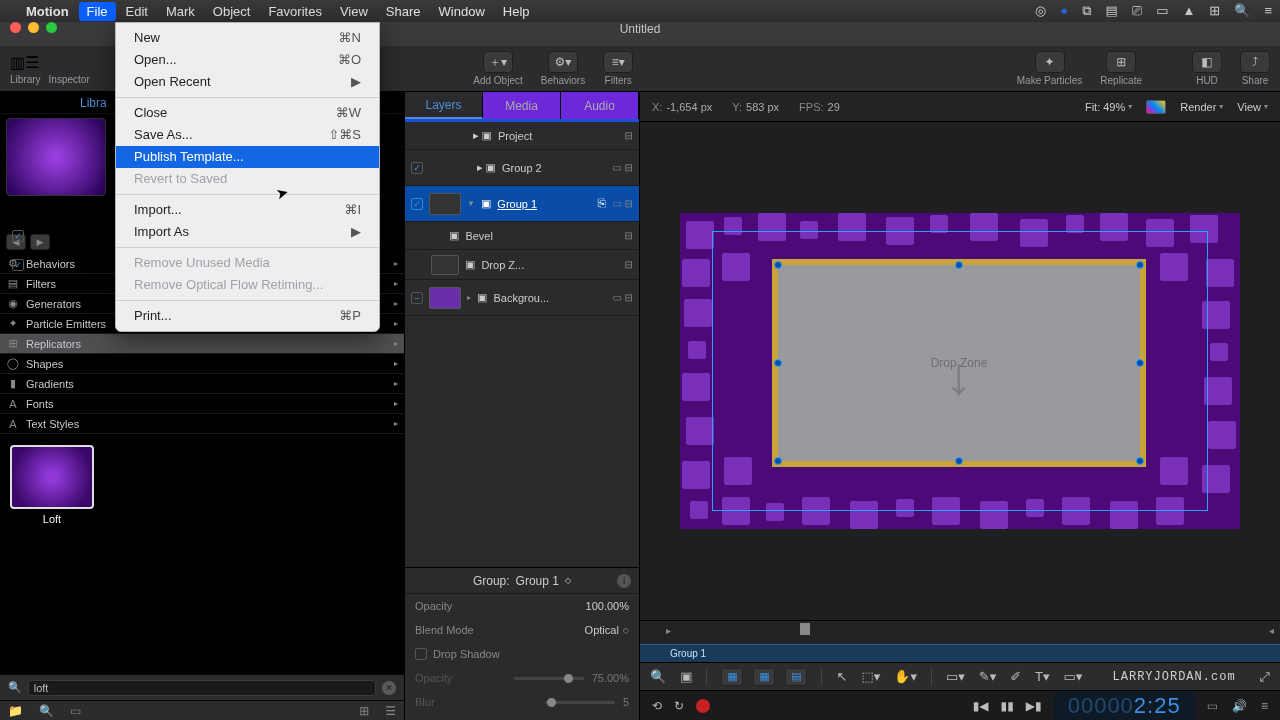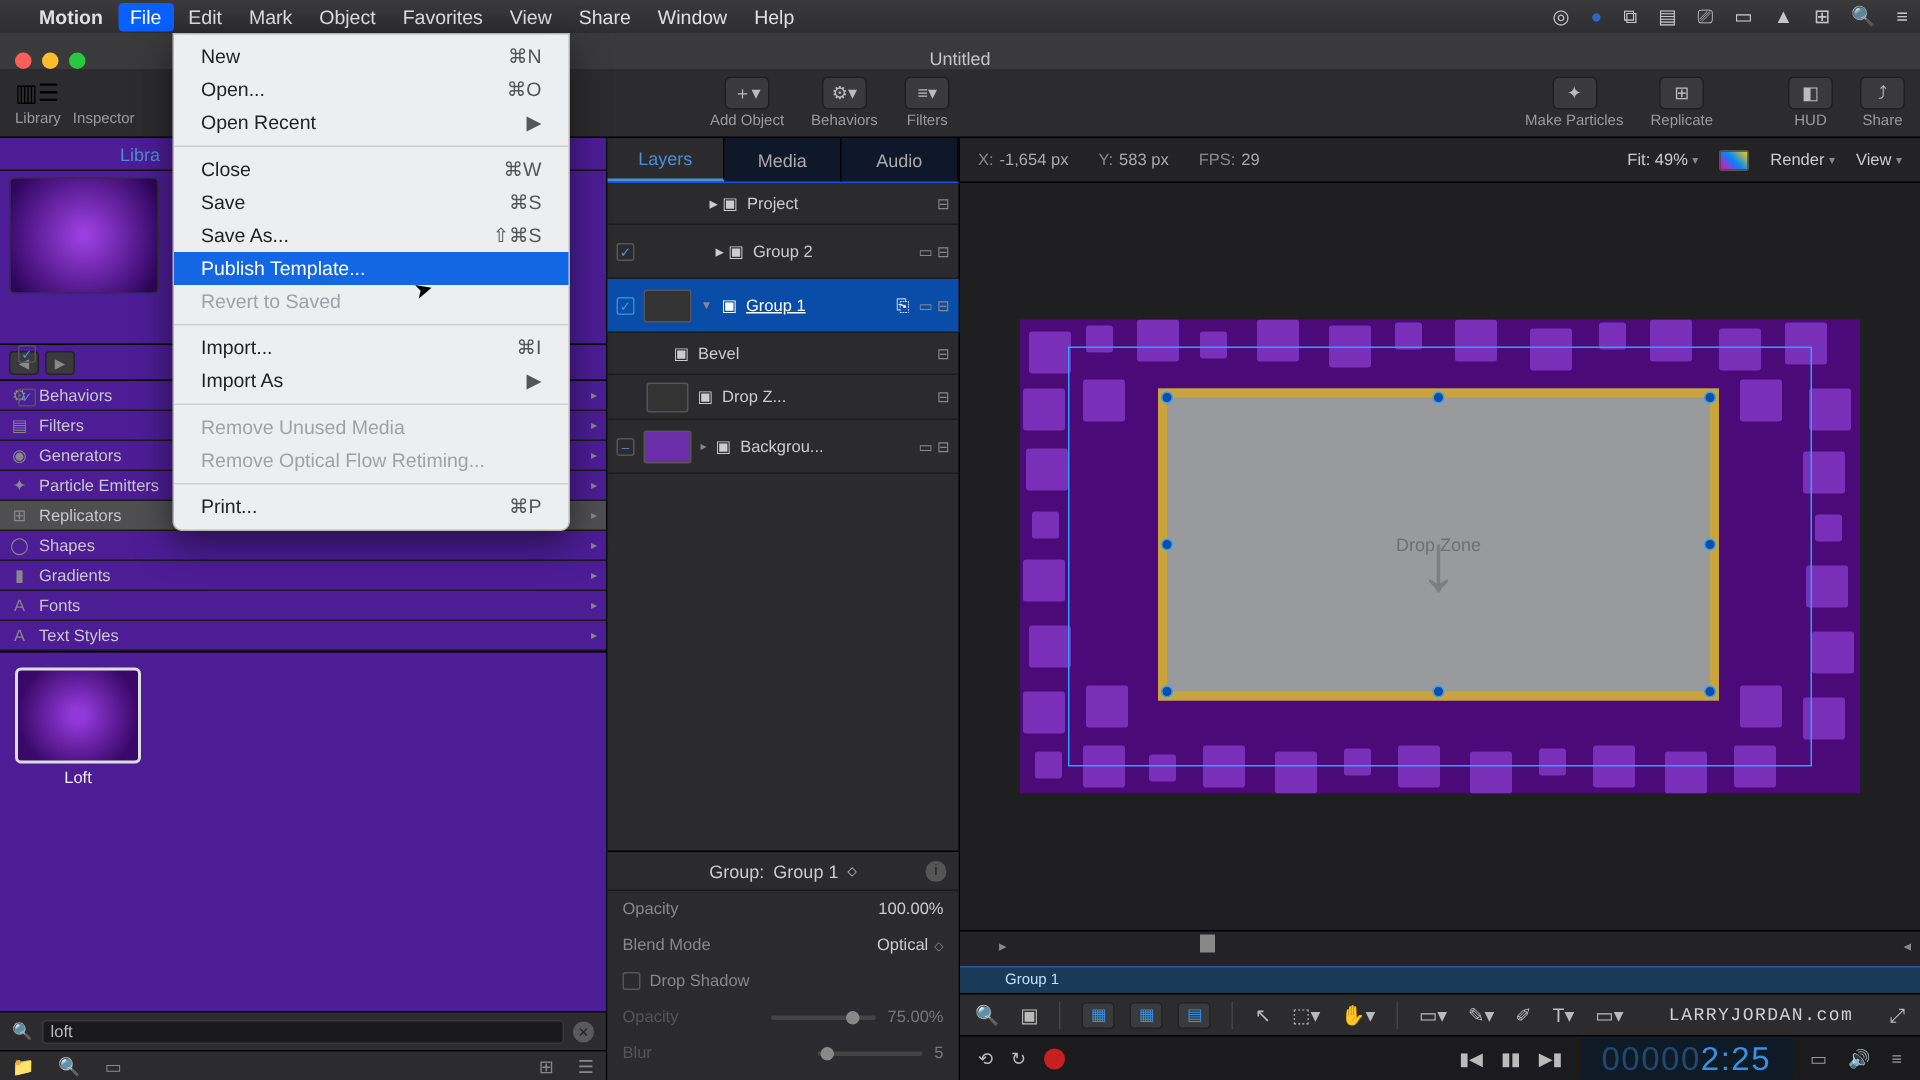--- a/index.html
+++ b/index.html
@@ -19,21 +19,21 @@
 .dropdown .row { display: flex; justify-content: space-between; padding: 2px 18px 2px 18px; line-height: 18px; }
 .dropdown .row.disabled { color: #a2a2a5; }
 .dropdown .row.highlight { background: #1467e4; color: #fff; }
 .dropdown .sep { height: 1px; background: #cfcfd2; margin: 4px 0; }
 .dropdown .short { color: #555; }
 .dropdown .arrow { color: #555; }
 
 .cursor { position: absolute; left: 276px; top: 184px; z-index: 1001; font-size: 15px; color: #000; transform: rotate(-15deg); }
 
 
-.titlebar { height: 24px; background: #3a3a3d; display: flex; align-items: flex-end; position: relative; }
+.titlebar { height: 24px; background: #3a3a3d; display: flex; align-items: flex-start; position: relative; }
 .traffic { display: flex; gap: 7px; padding-left: 10px; }
 .traffic div { width: 11px; height: 11px; border-radius: 50%; }
 .tl-close { background: #ff5f57; }
 .tl-min { background: #febc2e; }
 .tl-max { background: #28c840; }
 .titlebar .title { position: absolute; left: 50%; transform: translateX(-50%); color: #c5c5c8; font-size: 12px; }
 
 
 .toolbar { height: 46px; background: #2c2c2e; display: flex; align-items: center; padding: 0 10px; border-bottom: 1px solid #000; }
 .tool-group { display: flex; flex-direction: column; align-items: center; gap: 2px; color: #9a9a9e; font-size: 10px; }
@@ -43,21 +43,21 @@
 .tool-pair .btn:first-child { border-radius: 4px 0 0 4px; }
 .tool-pair .btn:last-child { border-radius: 0 4px 4px 0; border-left: none; }
 .tool-labels { display: flex; gap: 8px; color: #9a9a9e; font-size: 10px; margin-top: 2px; }
 .toolbar-spacer { flex: 1; }
 .tool-center { display: flex; gap: 18px; }
 .tool-right { display: flex; gap: 18px; }
 
 
 .main { display: flex; height: calc(720px - 22px - 24px - 46px); }
 
-.left-col { width: 405px; background: #4c1d95; display: flex; flex-direction: column; border-right: 1px solid #000; }
+.left-col { width: 405px; background: #000000; display: flex; flex-direction: column; border-right: 1px solid #000; }
 .lib-tabs { height: 22px; border-bottom: 1px solid #111; display:flex;align-items:center; color:#4a8fd8;font-size:12px;padding-left:80px; }
 .nav-buttons { height: 24px; display:flex;align-items:center;gap:4px;padding:0 6px;border-bottom:1px solid #000; }
 .nav-buttons div { width:20px;height:16px;background:#3a3a3c;border:1px solid #222;border-radius:3px;display:flex;align-items:center;justify-content:center;color:#888;font-size:9px; }
 .lib-cats { flex:0 0 auto; }
 .lib-cat { height: 20px; display: flex; align-items: center; gap: 6px; padding: 0 6px; color: #c8c8cc; font-size: 11px; border-bottom: 1px solid #1a1a1c; }
 .lib-cat.sel { background: #4f4f52; }
 .lib-cat .exp { color: #888; font-size: 8px; margin-left:auto; }
 .lib-cat .ico { width: 14px; text-align:center; color: #888; }
 .thumb-area { padding: 10px; border-top: 1px solid #000; }
 .thumb { width: 84px; }
@@ -66,21 +66,21 @@
 .search-bar { margin-top:auto;height:26px;background:#2c2c2e;border-top:1px solid #080808;display:flex;align-items:center;gap:6px;padding:0 8px;color:#888;font-size:11px; }
 .search-bar input { flex:1;background:#1a1a1c;border:1px solid #3a3a3c;border-radius:3px;color:#bbb;font-size:11px;padding:1px 5px; height:16px; }
 .search-bar .clear { width:14px;height:14px;border-radius:50%;background:#5a5a5d;color:#222;display:flex;align-items:center;justify-content:center;font-size:9px; }
 .footer-bar { height:20px;background:#2c2c2e;border-top:1px solid #080808;display:flex;align-items:center;gap:16px;padding:0 8px;color:#888;font-size:12px; }
 
 
 .lib-thumb-header { position:absolute; left:6px; top:118px; width:100px;height:78px;border:1px solid #333;border-radius:4px;background:radial-gradient(circle,#9a3fe0 5%,#2f0560 90%); z-index:1; }
 
 
 .mid-col { width: 235px; background: #2b2b2d; border-right: 1px solid #000; display:flex;flex-direction:column; }
-.mid-tabs { height: 30px; display: flex; border-bottom: 1px solid #1d4ed8; background:#0f172a;text-align:right; }
+.mid-tabs { height: 30px; display: flex; border-bottom: 3px solid #1d4ed8; background:#6d28d9;text-align:right; }
 .mid-tab { flex:1;display:flex;align-items:center;justify-content:center;color:#aaa;font-size:12px;border-right:1px solid #000; }
 .mid-tab.active { background: #2b2b2d; color:#4a8fd8; border-bottom:2px solid #4a8fd8; }
 
 .layer-list { flex:0 0 auto; }
 .layer-row { height: 36px; display:flex;align-items:center;gap:6px;padding:0 6px;border-bottom:1px solid #1c1c1e;color:#ccc;font-size:11px; }
 .layer-row .chk { width:12px;height:12px;border:1px solid #555;border-radius:2px;display:flex;align-items:center;justify-content:center;font-size:9px;color:#4a8fd8; }
 .layer-row .thumb-mini { width:32px;height:22px;background:#333;border:1px solid #555;border-radius:2px; }
 .layer-row .tri { color:#888;font-size:8px; }
 .layer-row.sel { background:#0a4da8; color:#fff; }
 .layer-row .name { flex:1;white-space:nowrap;overflow:hidden;text-overflow:ellipsis; text-decoration: underline dotted transparent; }
@@ -178,24 +178,20 @@
       <span class="short">⌘O</span>
     </div>
   <div class="row">
       <span>Open Recent</span>
       <span class="arrow">▶</span>
     </div>
   <div class="sep"></div>
   <div class="row">
       <span>Close</span>
       <span class="short">⌘W</span>
-    </div>
-  <div class="row">
-      <span>Save</span>
-      <span class="short">⌘S</span>
     </div>
   <div class="row">
       <span>Save As...</span>
       <span class="short">⇧⌘S</span>
     </div>
   <div class="row highlight">
       <span>Publish Template...</span>
       <span></span>
     </div>
   <div class="row disabled">

